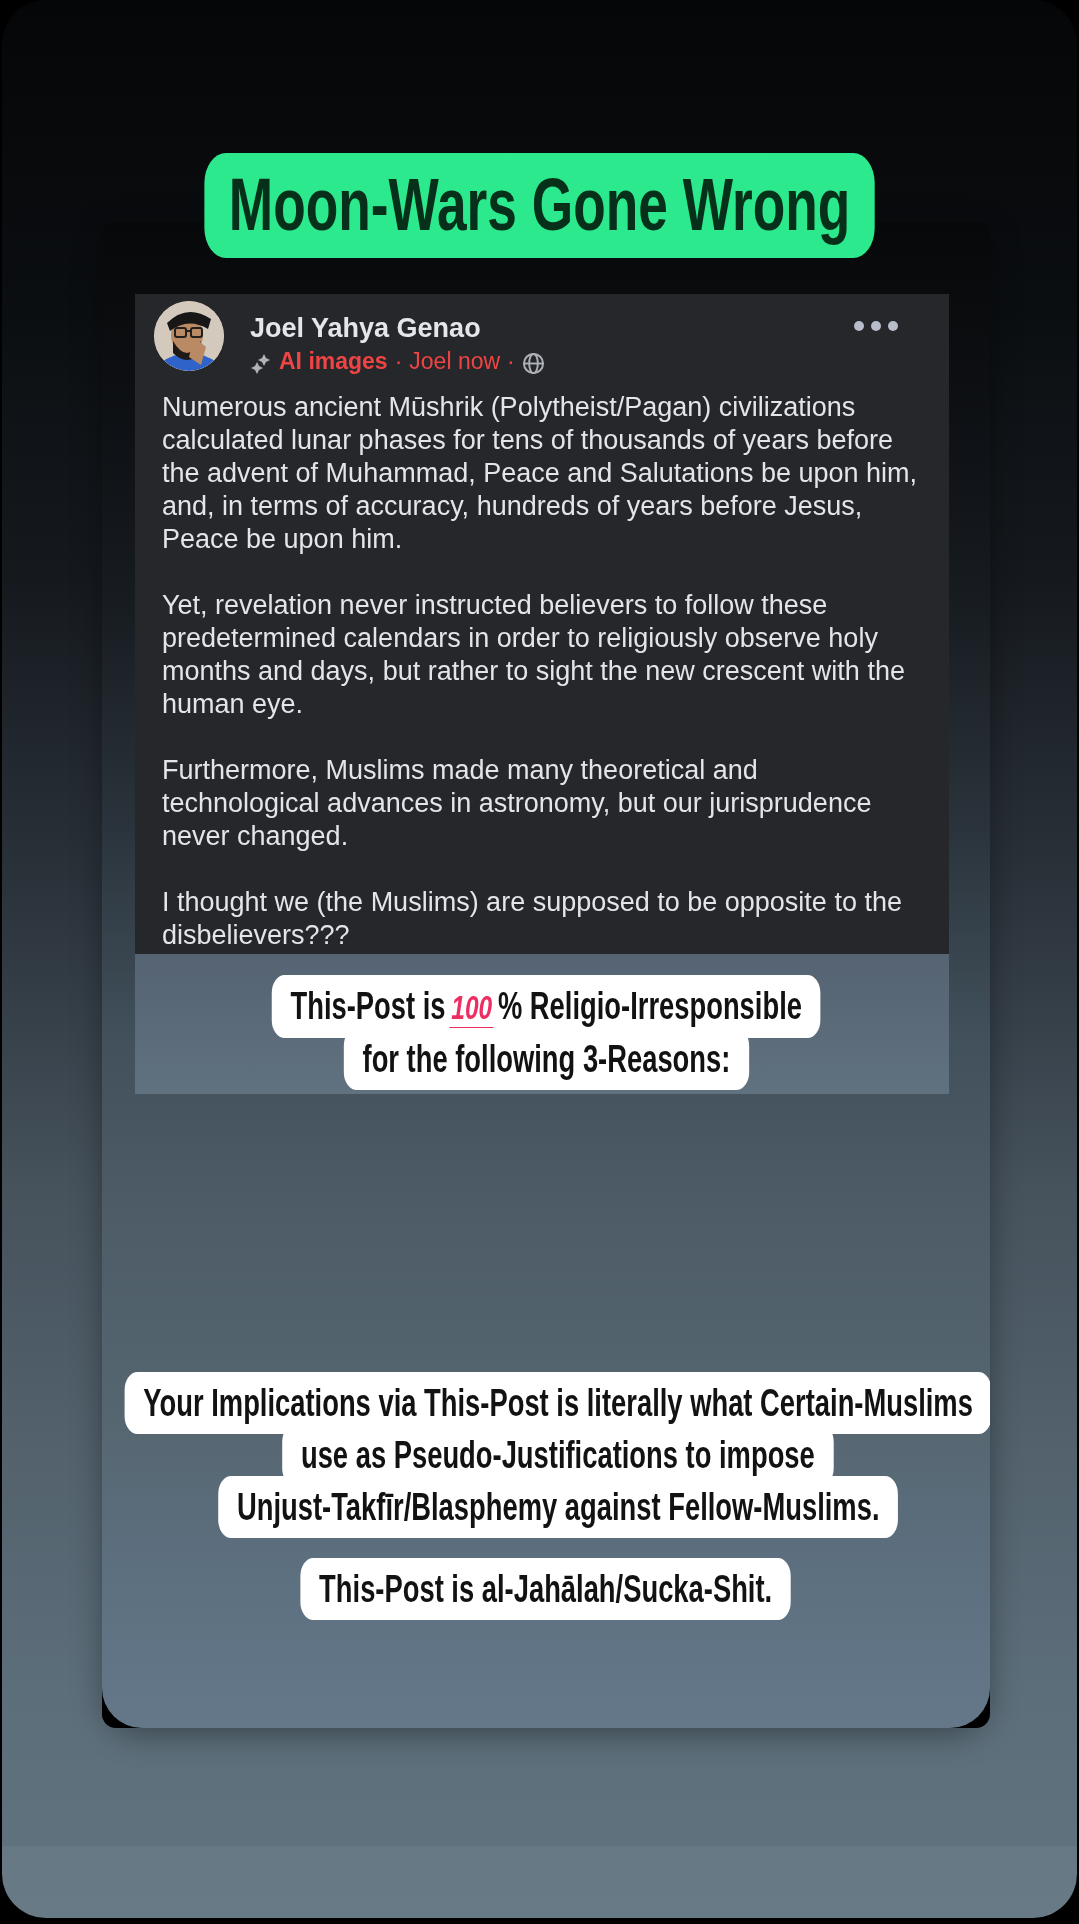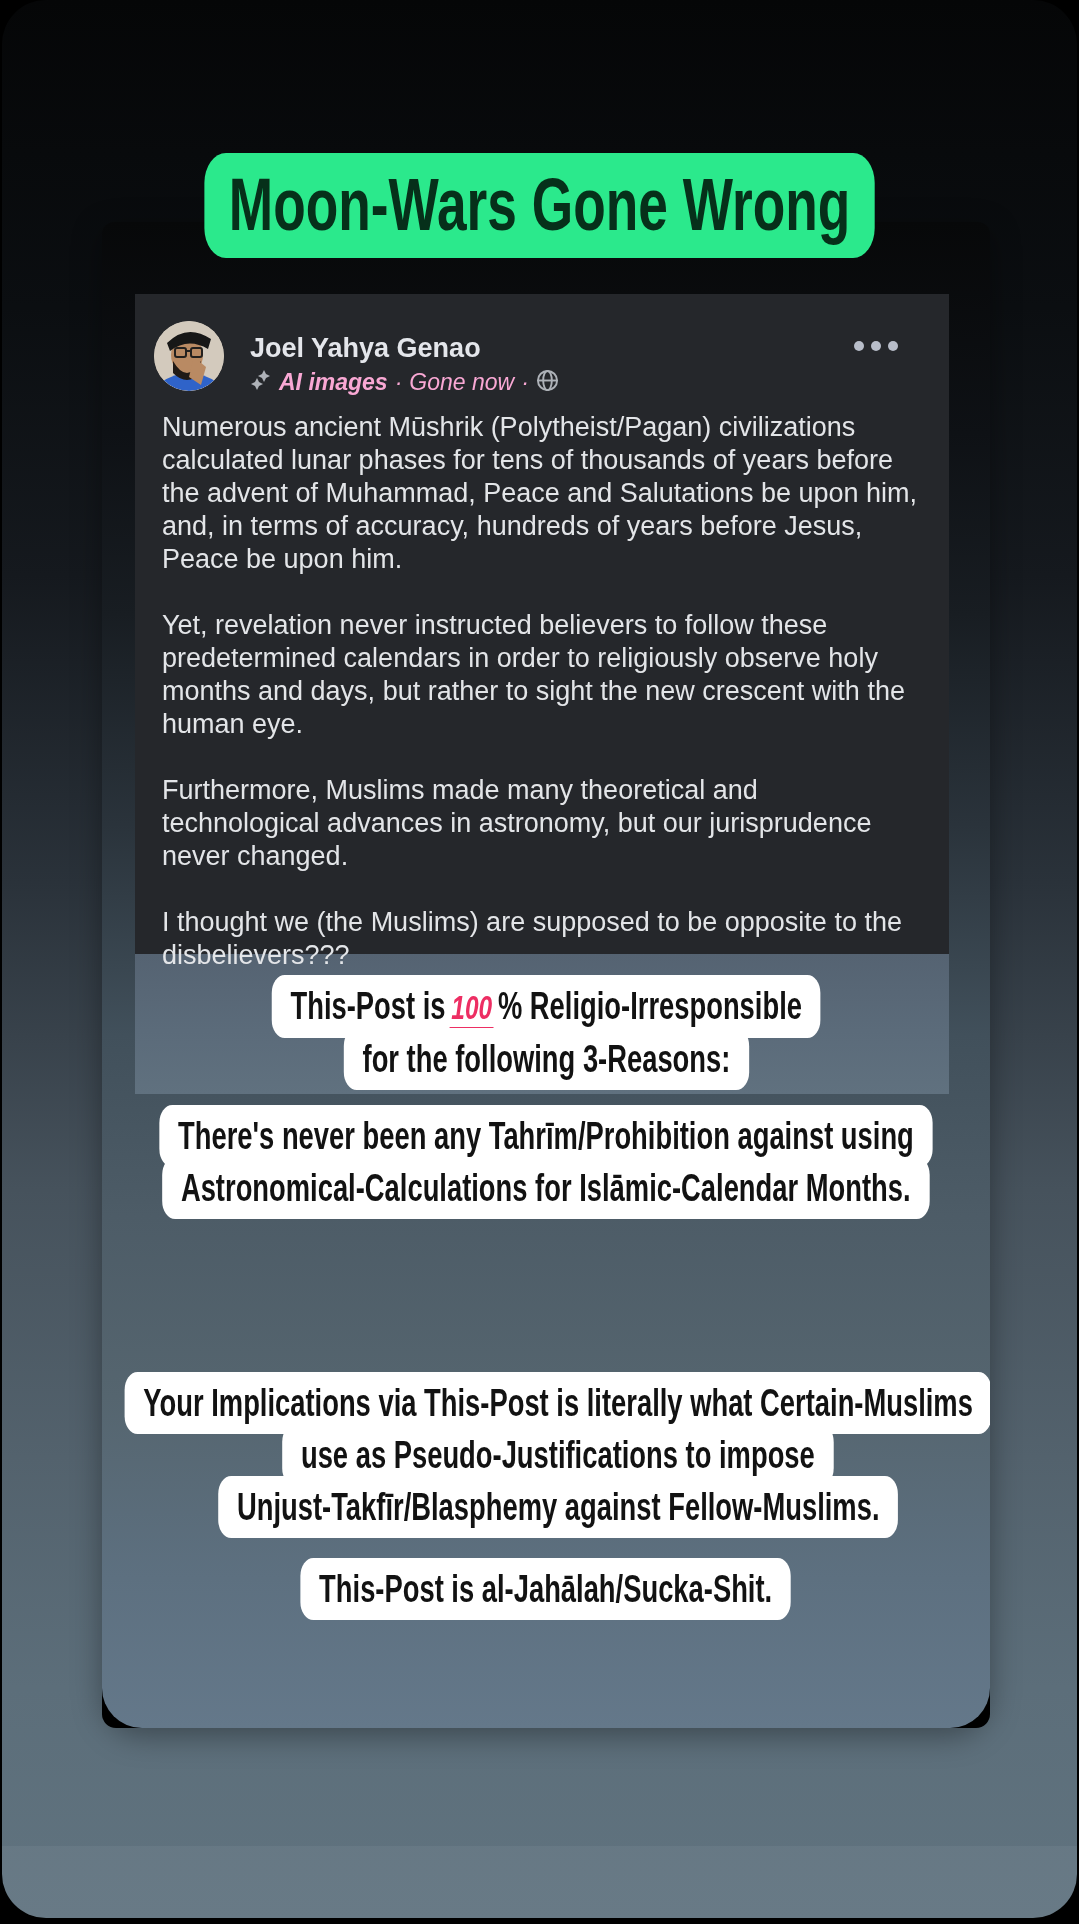--- a/index.html
+++ b/index.html
@@ -13,27 +13,27 @@
          background:rgba(255,255,255,0.055);}
   .card-shadow{position:absolute;left:100px;top:1672px;width:888px;height:56px;
          background:#000;border-radius:0 0 14px 14px;z-index:1;}
   .card{position:absolute;left:100px;top:222px;width:888px;height:1506px;z-index:2;
          border-radius:12px 12px 40px 40px;overflow:hidden;
          background:linear-gradient(180deg,#070809 0%,#0e1115 14%,#181d22 26%,#2a333b 40%,
                     #41505b 54%,#4d5c67 66%,#55656f 78%,#5d7080 90%,#64788a 100%);
          box-shadow:0 8px 30px rgba(0,0,0,0.35);}
   .screenshot{position:absolute;left:33px;top:72px;width:814px;}
   .post{background:#25272b;width:814px;height:660px;box-sizing:border-box;
-        padding:31px 27px 0 27px;}
+        padding:11px 27px 0 27px;}
   .post-header{position:relative;height:78px;margin-bottom:8px;}
   .avatar{position:absolute;left:-8px;top:-4px;width:70px;height:70px;border-radius:50%;
         overflow:hidden;background:#cfc6ba;}
   .author{position:absolute;left:88px;top:8px;font-size:27px;font-weight:bold;color:#e4e6eb;}
-  .subline{position:absolute;left:88px;top:44px;height:26px;display:flex;align-items:flex-start;
-        gap:7px;font-size:23px;color:#f9a8d4;font-style:italic;}
+  .subline{position:absolute;left:88px;top:44px;height:26px;display:flex;align-items:flex-end;
+        gap:7px;font-size:23px;color:#ef4444;}
   .subline .ai{font-weight:bold;}
   .more-btn{position:absolute;right:24px;top:16px;display:flex;gap:7px;cursor:pointer;}
   .more-btn i{width:10px;height:10px;border-radius:50%;background:#b8bdc9;display:block;}
   .post-body{color:#e3e5e8;font-size:27px;line-height:33px;}
   .post-body p{margin:0 0 33px 0;}
   .media{width:814px;height:140px;background:linear-gradient(180deg,#556372 0%,#5b6b7a 55%,#60717f 100%);}
   .banner-wrap{position:absolute;left:0;right:0;top:153px;display:flex;justify-content:center;z-index:5;}
   .banner{display:inline-block;white-space:nowrap;background:#2be98c;color:#06301a;
         font-size:74px;font-weight:bold;line-height:1.12;padding:11px 34px;border-radius:30px;
         transform:scaleX(0.72);}
@@ -88,21 +88,21 @@
             <div class="author">Joel Yahya Genao</div>
             <div class="subline">
               <span>
                 <svg width="22" height="22" viewBox="0 0 22 22" fill="#aeb2b8">
                   <path d="M7 9 L9 13 L13 15 L9 17 L7 21 L5 17 L1 15 L5 13 Z"></path>
                   <path d="M14 1 L16 5 L20 7 L16 9 L14 13 L12 9 L8 7 L12 5 Z"></path>
                 </svg>
               </span>
               <span class="ai">AI images</span>
               <span>·</span>
-              <span>Gone now</span>
+              <span>Joel now</span>
               <span>·</span>
               <span>
                 <svg width="23" height="23" viewBox="0 0 24 24" fill="none" stroke="#aeb2b8" stroke-width="2">
                   <circle cx="12" cy="12" r="10"></circle>
                   <line x1="2" y1="12" x2="22" y2="12"></line>
                   <ellipse cx="12" cy="12" rx="4.5" ry="10"></ellipse>
                 </svg>
               </span>
             </div>
             <div class="more-btn">
@@ -121,24 +121,20 @@
         <div class="media"></div>
       </div>
 
       <div class="bubble bubble-verdict">
         <span class="bline">
           <span>This-Post is</span><span class="hundred">100</span><span>% Religio-Irresponsible</span>
         </span>
         <span class="bline">for the following 3-Reasons:</span>
       </div>
 
-      <div class="bubble bubble-r1">
-        <span class="bline">There's never been any Tahrīm/Prohibition against using</span>
-        <span class="bline">Astronomical-Calculations for Islāmic-Calendar Months.</span>
-      </div>
 
 
       <div class="bubble bubble-r3">
         <span class="bline">Your Implications via This-Post is literally what Certain-Muslims</span>
         <span class="bline">use as Pseudo-Justifications to impose</span>
         <span class="bline">Unjust-Takfīr/Blasphemy against Fellow-Muslims.</span>
       </div>
 
       <div class="bubble bubble-final">
         <span class="bline">This-Post is al-Jahālah/Sucka-Shit.</span>

